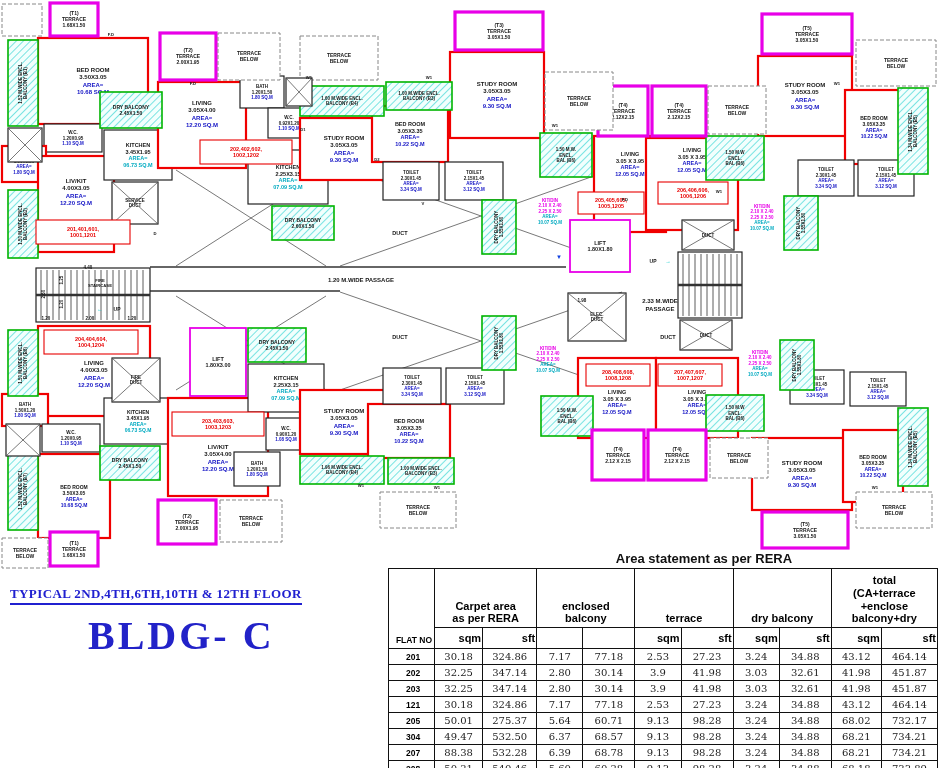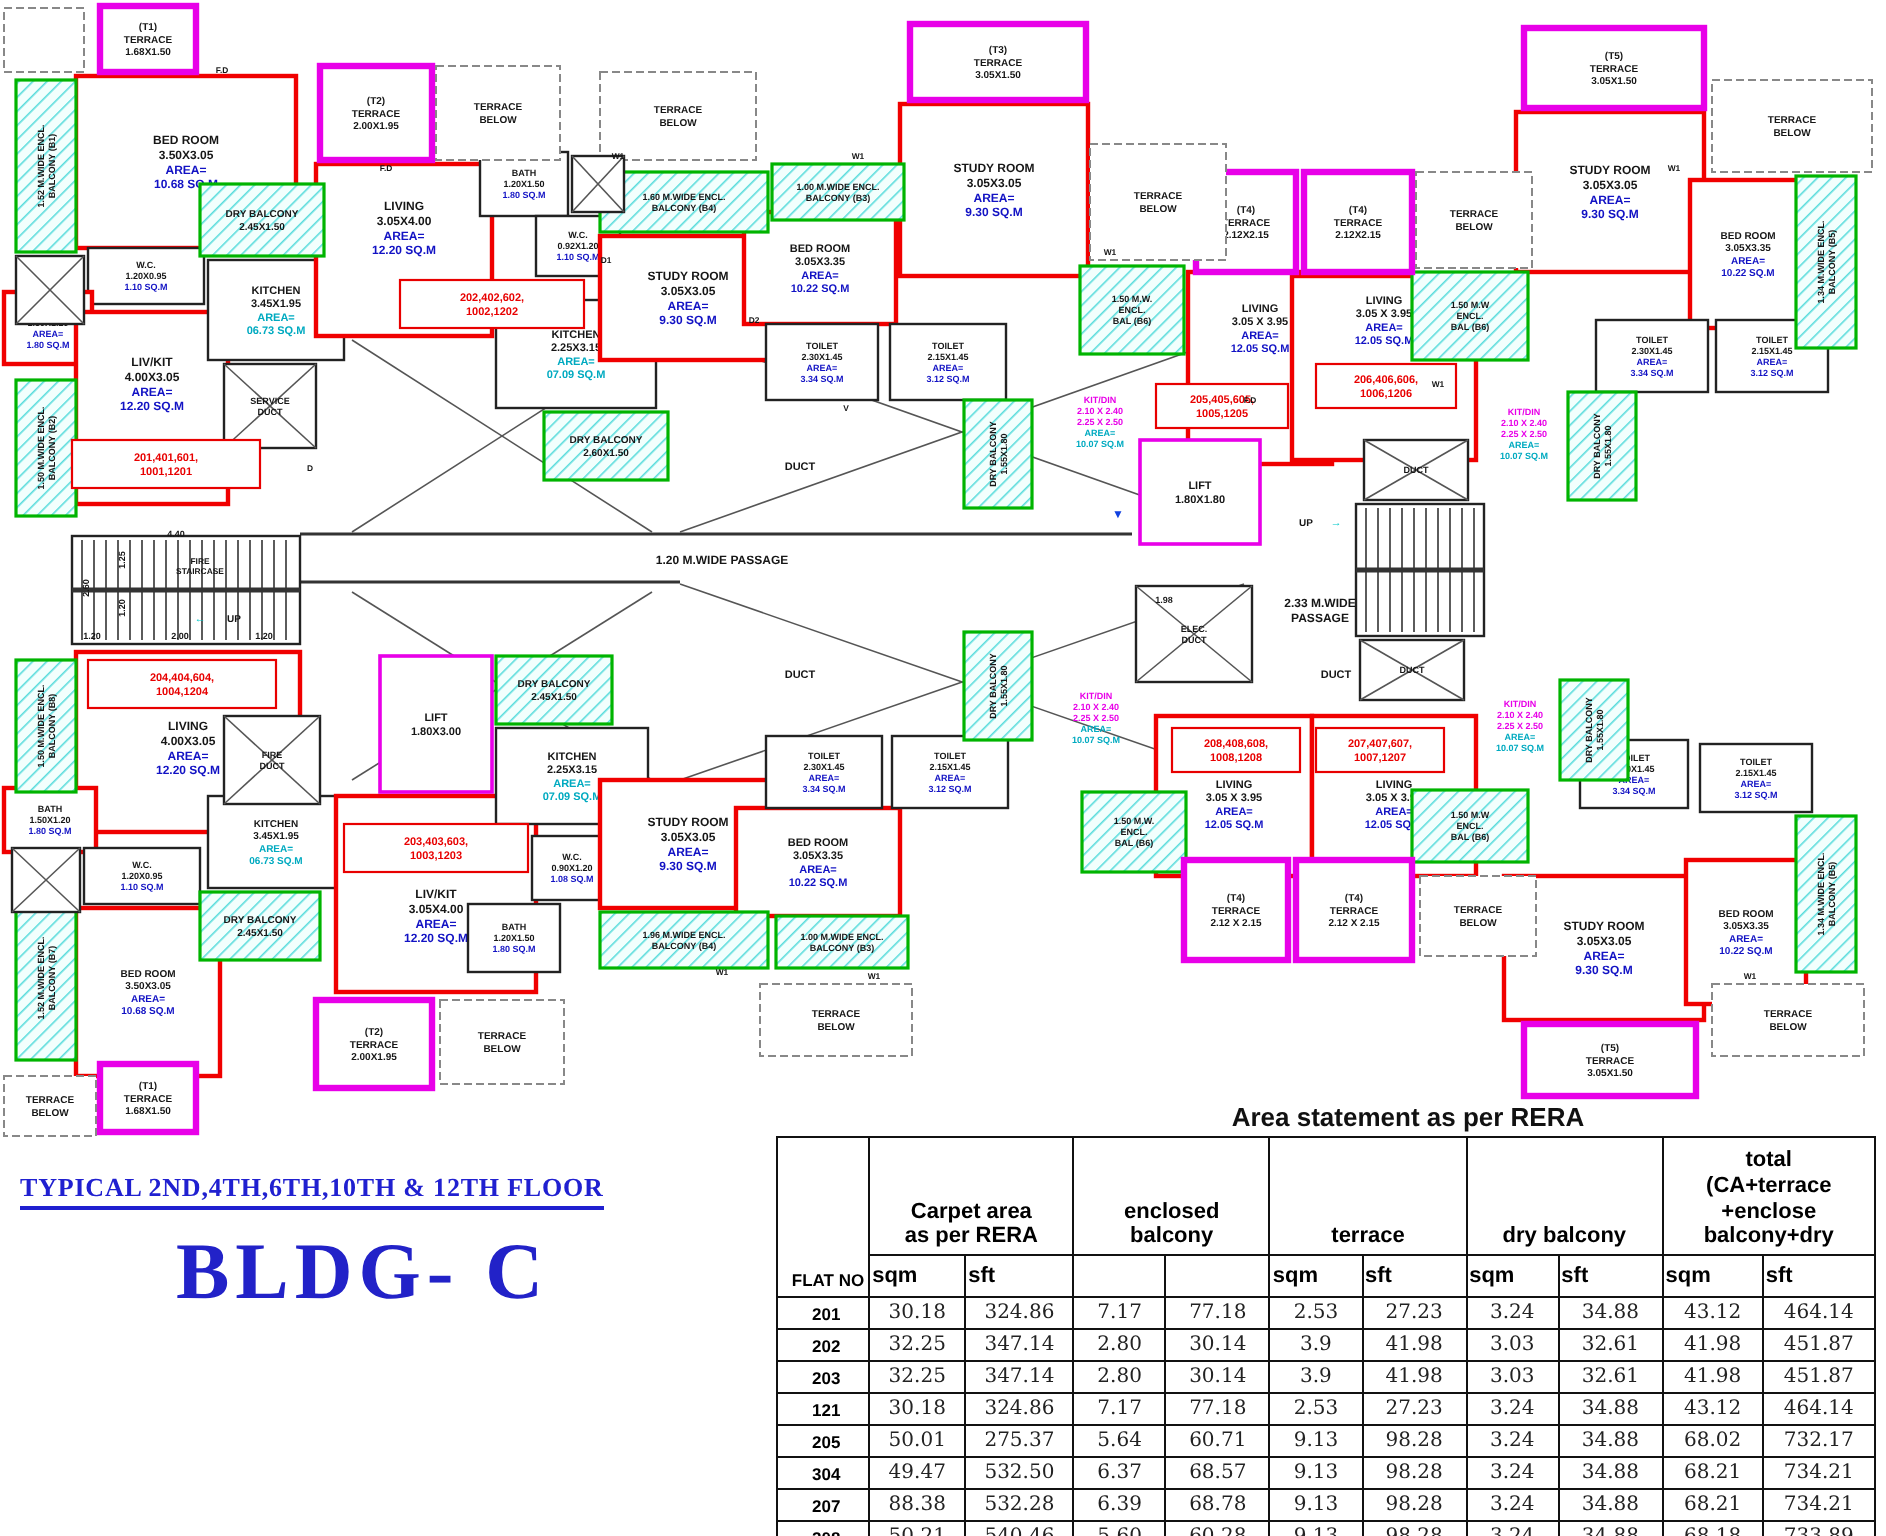--- a/index.html
+++ b/index.html
@@ -13,21 +13,21 @@
   #building-title{position:absolute;left:88px;top:612px;font-size:40px;font-weight:700;
      color:#2222c8;letter-spacing:3px;font-family:"Liberation Serif",serif;}
   #table-block{position:absolute;left:388px;top:551px;width:552px;}
   #table-title{font-size:13px;font-weight:700;color:#111;text-align:center;
      padding-left:80px;margin-bottom:2px;}
   table{border-collapse:collapse;table-layout:fixed;width:550px;background:#fff;}
   th,td{border:1px solid #111;padding:0 1px;overflow:hidden;}
   th.grp{height:56px;vertical-align:bottom;font-size:11px;line-height:1.15;
      white-space:pre-line;text-align:center;padding-bottom:2px;}
   th.flat-h{vertical-align:bottom;font-size:8.5px;text-align:right;padding:12px 2px 3px 2px;}
-  th.sub{height:20px;font-size:11px;text-align:left;vertical-align:middle;}
+  th.sub{height:20px;font-size:11px;text-align:right;vertical-align:middle;}
   tbody th{font-size:8.5px;text-align:left;padding-left:17px;height:15px;}
   tbody td{font-size:10px;text-align:center;font-family:"DejaVu Serif",serif;color:#222;}
 </style>
 </head>
 <body>
 
 <div id="plan-wrap">
   <svg id="plan" width="943" height="576" viewBox="0 0 943 576">
     <defs>
       <pattern id="hatch" width="5" height="5" patternUnits="userSpaceOnUse" patternTransform="rotate(45)">

